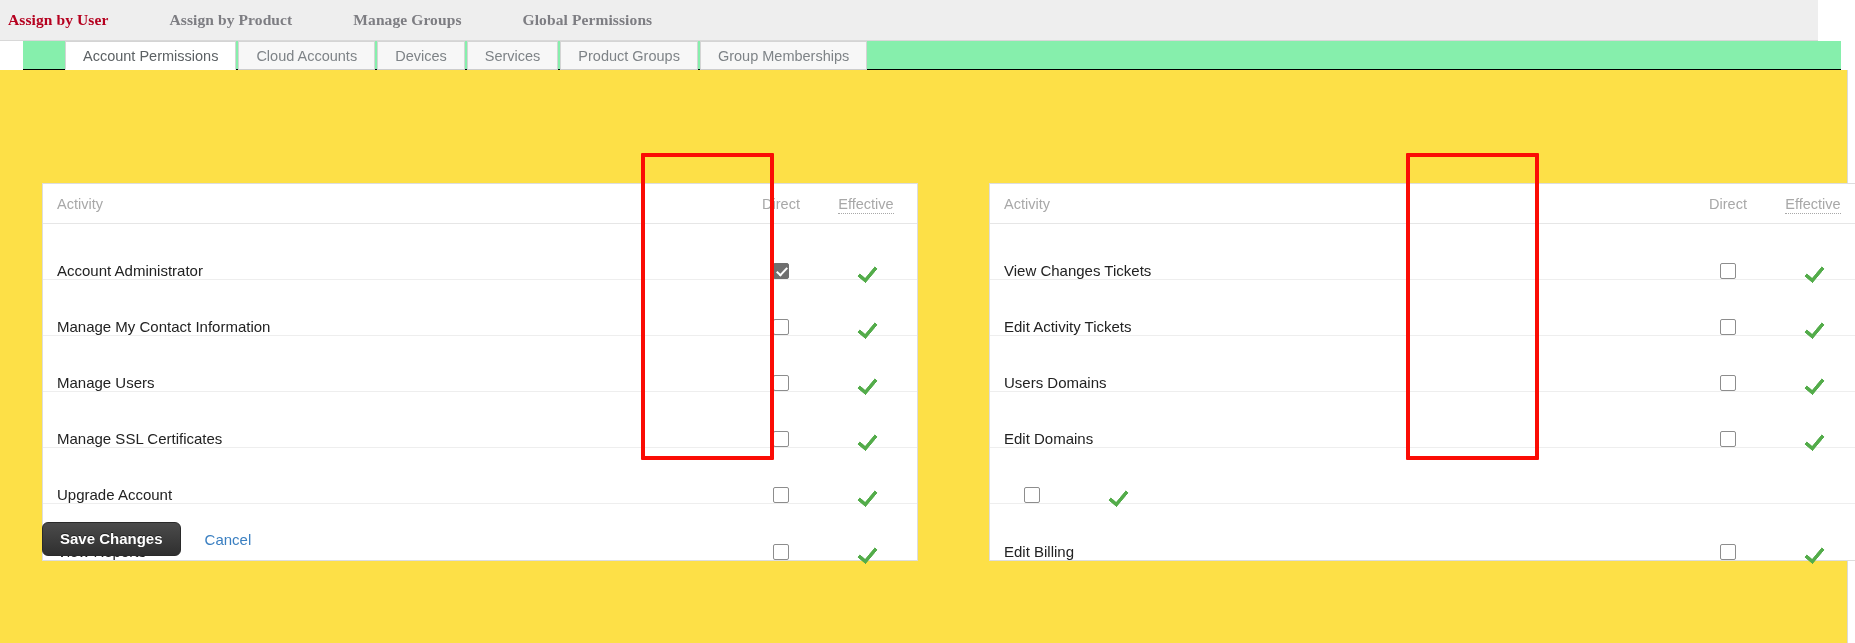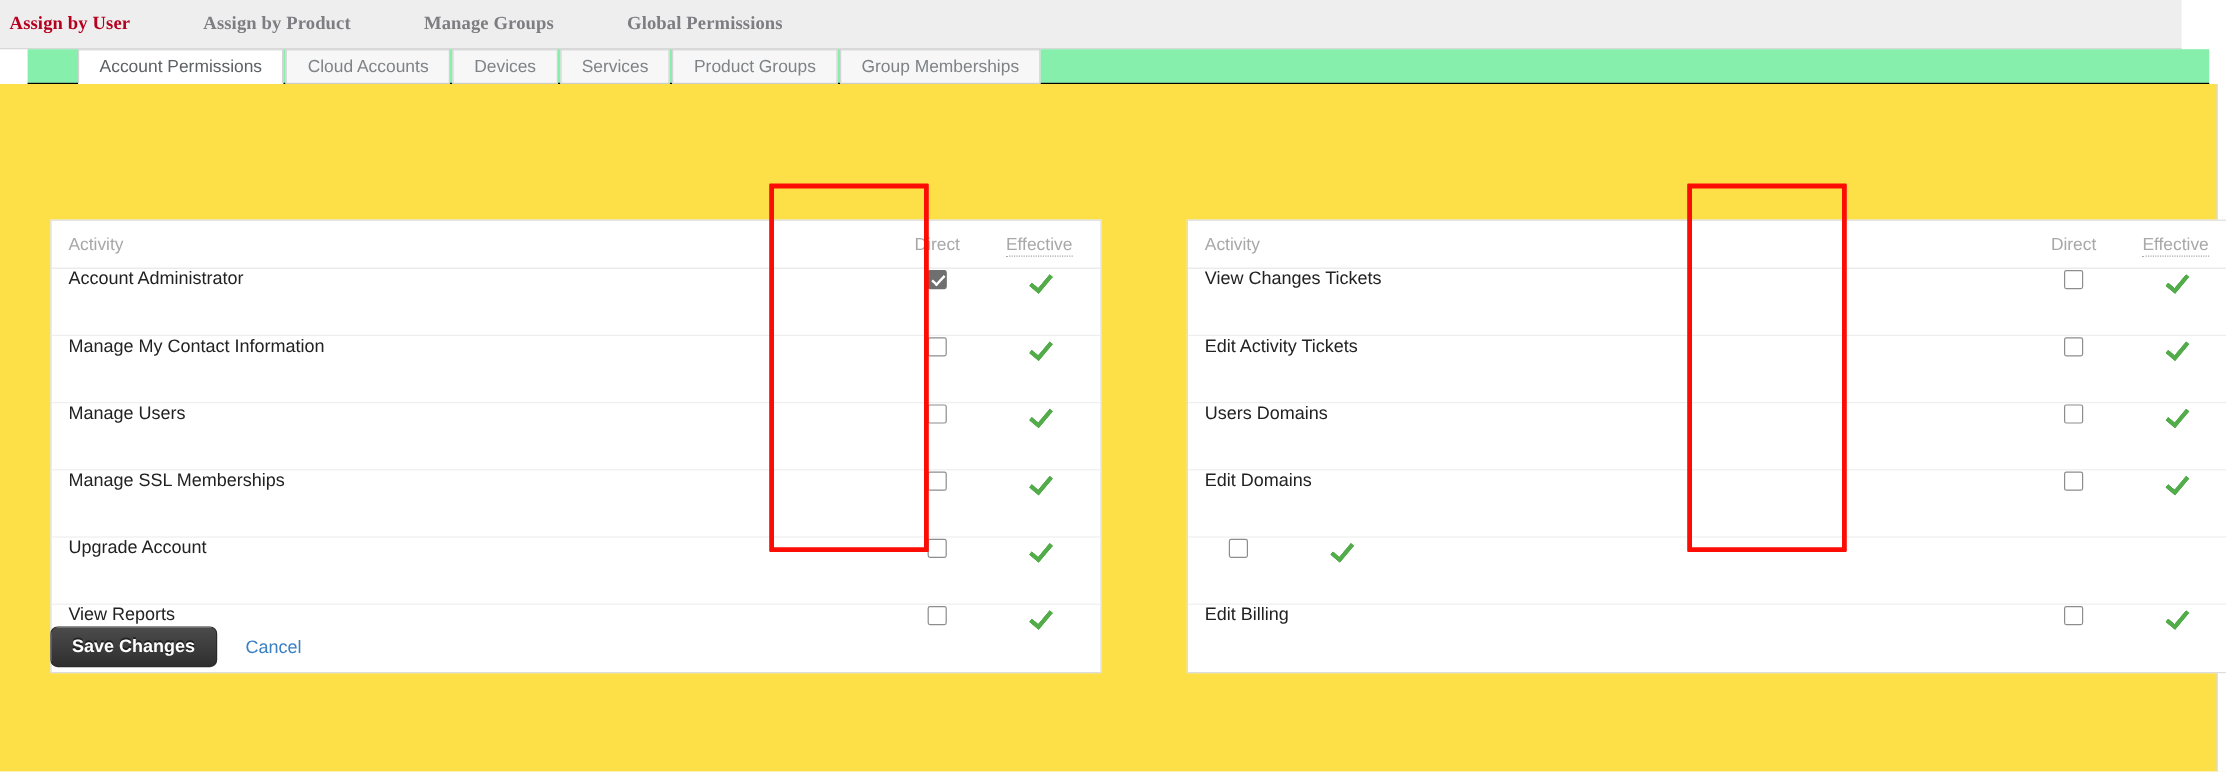--- a/index.html
+++ b/index.html
@@ -117,21 +117,21 @@
   .perm-table.right { left: 947px; }
 
   .pt-header {
     display: flex;
     align-items: center;
     height: 40px;
     border-bottom: 1px solid #e6e6e6;
   }
   .pt-row {
     display: flex;
-    align-items: flex-start;
+    align-items: flex-end;
     height: 56px;
     border-bottom: 1px solid #eeeeee;
   }
   .pt-row:last-child { border-bottom: none; }
 
   .col-activity {
     flex: 1 1 auto;
     padding-left: 14px;
     font-size: 15px;
     color: #222222;
@@ -285,21 +285,21 @@
             <div class="col-activity">Manage My Contact Information</div>
             <div class="col-direct"><span class="cb"></span></div>
             <div class="col-effective"><span class="tick"></span></div>
           </div>
           <div class="pt-row">
             <div class="col-activity">Manage Users</div>
             <div class="col-direct"><span class="cb"></span></div>
             <div class="col-effective"><span class="tick"></span></div>
           </div>
           <div class="pt-row">
-            <div class="col-activity">Manage SSL Memberships</div>
+            <div class="col-activity">Manage SSL Certificates</div>
             <div class="col-direct"><span class="cb"></span></div>
             <div class="col-effective"><span class="tick"></span></div>
           </div>
           <div class="pt-row">
             <div class="col-activity">Upgrade Account</div>
             <div class="col-direct"><span class="cb"></span></div>
             <div class="col-effective"><span class="tick"></span></div>
           </div>
           <div class="pt-row">
             <div class="col-activity">View Reports</div>

